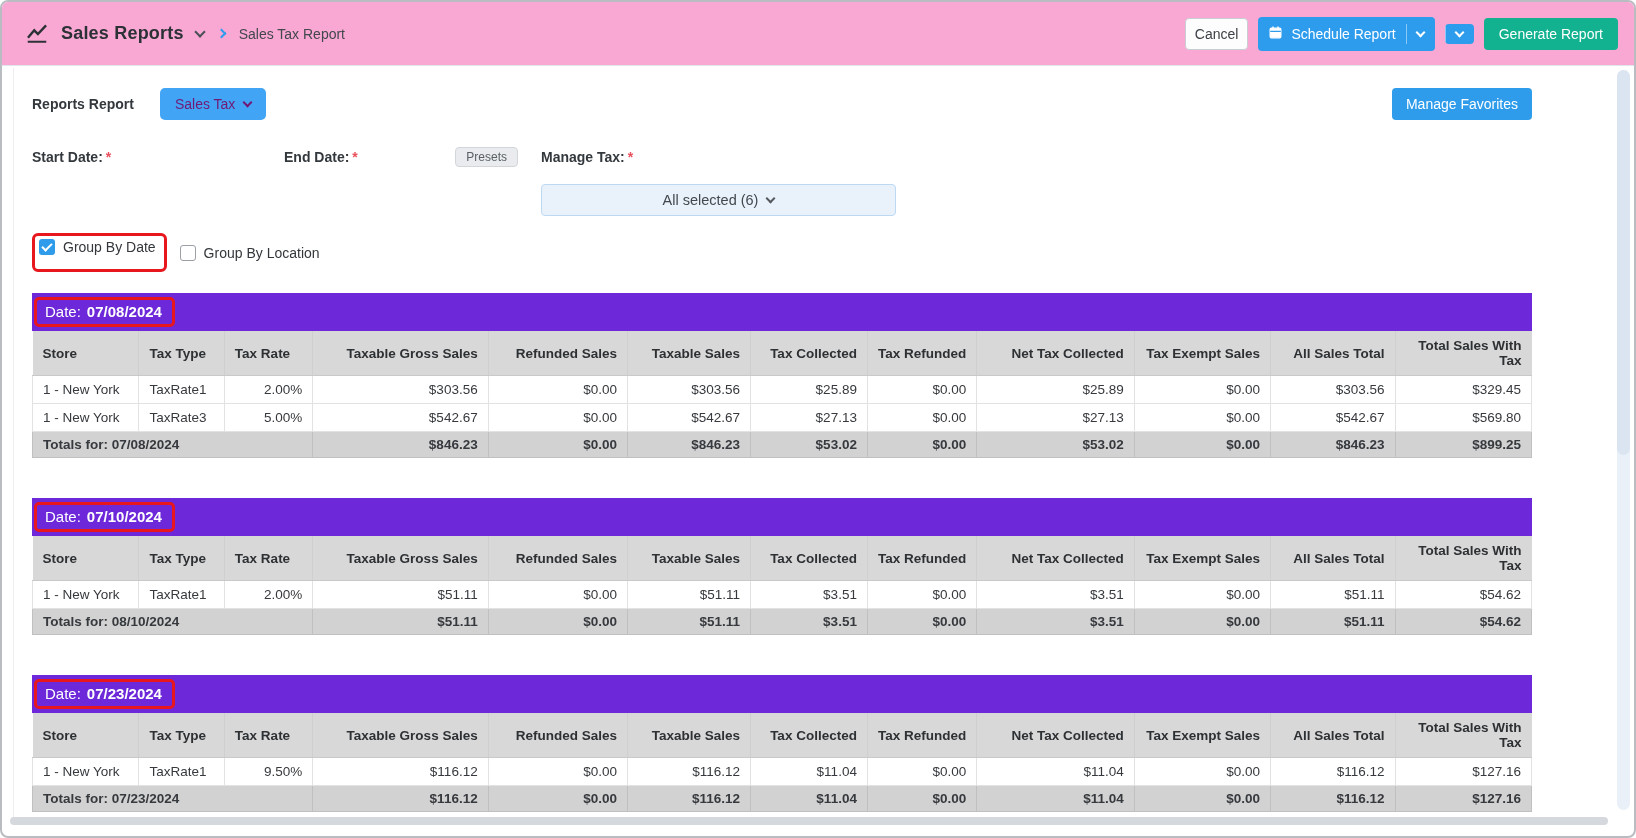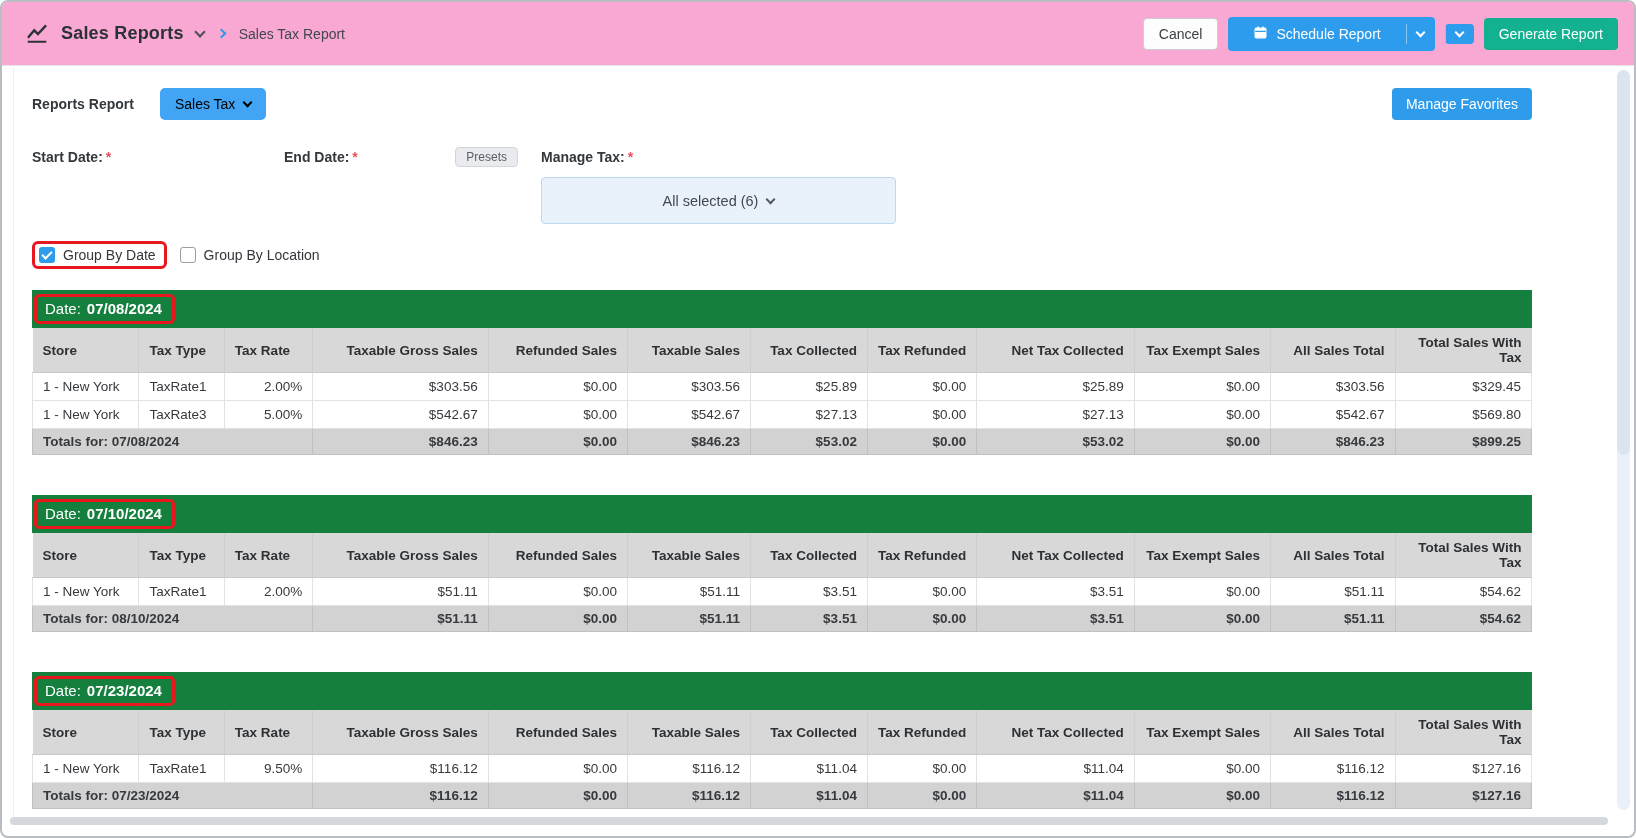--- a/index.html
+++ b/index.html
@@ -17,69 +17,69 @@
     border-bottom:2px solid currentColor; transform:rotate(45deg); }
   .chev.right { transform:rotate(-45deg); }
   .crumb-caret { color:#4a5055; margin:0 14px 0 12px; margin-top:-3px; }
   .crumb-sep { color:#2e9ced; margin-right:14px; margin-top:0; width:7px; height:7px; border-width:2.4px; }
   .crumb-current { font-size:14px; color:#42474c; }
 
   .topbar-actions { margin-left:auto; display:flex; align-items:center; gap:10px; }
   .btn { border:none; border-radius:4px; font-size:14px; cursor:pointer;
     font-family:inherit; display:inline-flex; align-items:center; }
   .btn-cancel { background:#fdfdfd; border:1px solid #c9ced3; color:#3c4146;
-    padding:7px 15px; }
+    padding:7px 9px; }
   .btn-split { background:#2e9ced; color:#fff; padding:0; overflow:hidden; }
-  .btn-split .main { display:inline-flex; align-items:center; gap:8px; padding:8px 25px; }
+  .btn-split .main { display:inline-flex; align-items:center; gap:8px; padding:8px 10px; }
   .btn-split .caret-seg { padding:8px 11px 8px 10px; border-left:1px solid rgba(255,255,255,.45);
     display:inline-flex; align-items:center; }
   .btn-split .chev { width:7px; height:7px; margin-top:-3px; }
   .btn-generate { background:#12b190; color:#fff; padding:8px 15px; font-weight:500; }
 
   
   .content { width:1500px; margin-left:30px; }
   .left-edge { position:absolute; left:11px; top:66px; bottom:16px; width:1px; background:#eceef0; }
 
   .chooser-row { display:flex; align-items:center; margin-top:22px; }
   .chooser-label { font-size:14px; font-weight:bold; color:#33383d; }
-  .btn-choose { background:#42a4f5; color:#000000; border-radius:5px; padding:8px 15px;
+  .btn-choose { background:#42a4f5; color:#701a75; border-radius:5px; padding:8px 15px;
     margin-left:26px; gap:9px;align-items:center; }
   .btn-choose .chev { width:7px; height:7px; margin-top:-3px; }
   .btn-favorites { background:#2e9ceb; color:#fff; padding:8px 14px; margin-left:auto; font-weight:500; }
 
   .filters { display:flex; margin-top:26px; }
   .field { display:flex; flex-direction:column; }
   .f-start { width:228px; }
   .f-end   { width:234px; margin-left:24px; }
   .f-tax   { width:355px; margin-left:23px; }
   .field-head { display:flex; align-items:center; justify-content:space-between; height:22px; }
   .f-label { font-size:14px; font-weight:bold; color:#33383d; }
   .req { color:#e8505b; margin-left:3px; }
   .btn-presets { background:#e9ebee; border:1px solid #d2d6da; border-radius:4px;
     color:#5a6065; font-size:12px; padding:2px 10px; }
   .text-input { margin-top:7px; height:32px; border:1px solid #d4d8dc; border-radius:4px;
     padding:0 11px; font-size:14px; color:#4a4f54; font-family:inherit; background:#fff; width:100%; }
-  .tax-select { margin-top:9px; height:47px; background:#e9f2fb; border:1px solid #bdd8f1;
+  .tax-select { margin-top:16px; height:32px; background:#e9f2fb; border:1px solid #bdd8f1;
     border-radius:4px; display:flex; align-items:center; justify-content:center; gap:9px;
     font-size:14.5px; color:#43484d; cursor:pointer; }
   .tax-select .chev { width:7px; height:7px; margin-top:-3px; color:#55595e; }
 
   .cb-row { display:flex; align-items:center; margin-top:17px; gap:13px; }
   .cb-wrap { display:inline-flex; align-items:center; gap:8px; font-size:14px; color:#33373b; cursor:pointer; }
-  .cb-wrap.hl-red { border:3px solid #e8161d; border-radius:6px; padding:3px 8px 3px 4px; }
+  .cb-wrap.hl-red { border:3px solid #e8161d; border-radius:6px; padding:3px 8px 14px 4px; }
   .cb { width:16px; height:16px; border-radius:3px; flex:0 0 auto; position:relative; }
   .cb.unchecked { background:#fff; border:1.5px solid #9aa0a6; }
   .cb.checked { background:#2e9ceb; }
   .cb.checked::after { content:""; position:absolute; left:5px; top:1.5px; width:4px; height:8px;
     border-right:2px solid #fff; border-bottom:2px solid #fff; transform:rotate(45deg); }
 
   
   #groups { margin-top:21px; }
   .group { margin-bottom:40px; }
-  .band { height:38px; background:#15803d; display:flex; align-items:center; color:#fff; }
+  .band { height:38px; background:#6d28d9; display:flex; align-items:center; color:#fff; }
   .date-chip { display:inline-flex; align-items:center; gap:6px; border:3px solid #e8161d;
     border-radius:5px; padding:3px 10px 4px 8px; margin-left:2px; font-size:15px; }
   .date-chip b { font-weight:bold; }
 
   table { width:100%; border-collapse:collapse; table-layout:fixed; font-size:13.5px; color:#36393d; }
   th { background:#d8d8d8; font-weight:bold; font-size:13.5px; color:#2e3134;
     padding:7px 10px; border-right:1px solid #cfcfcf; border-bottom:1px solid #c9c9c9; }
   th:last-child { border-right:none; }
   td { background:#fff; padding:6px 10px; border:1px solid #e2e2e2; }
   .l { text-align:left; } .r { text-align:right; }

